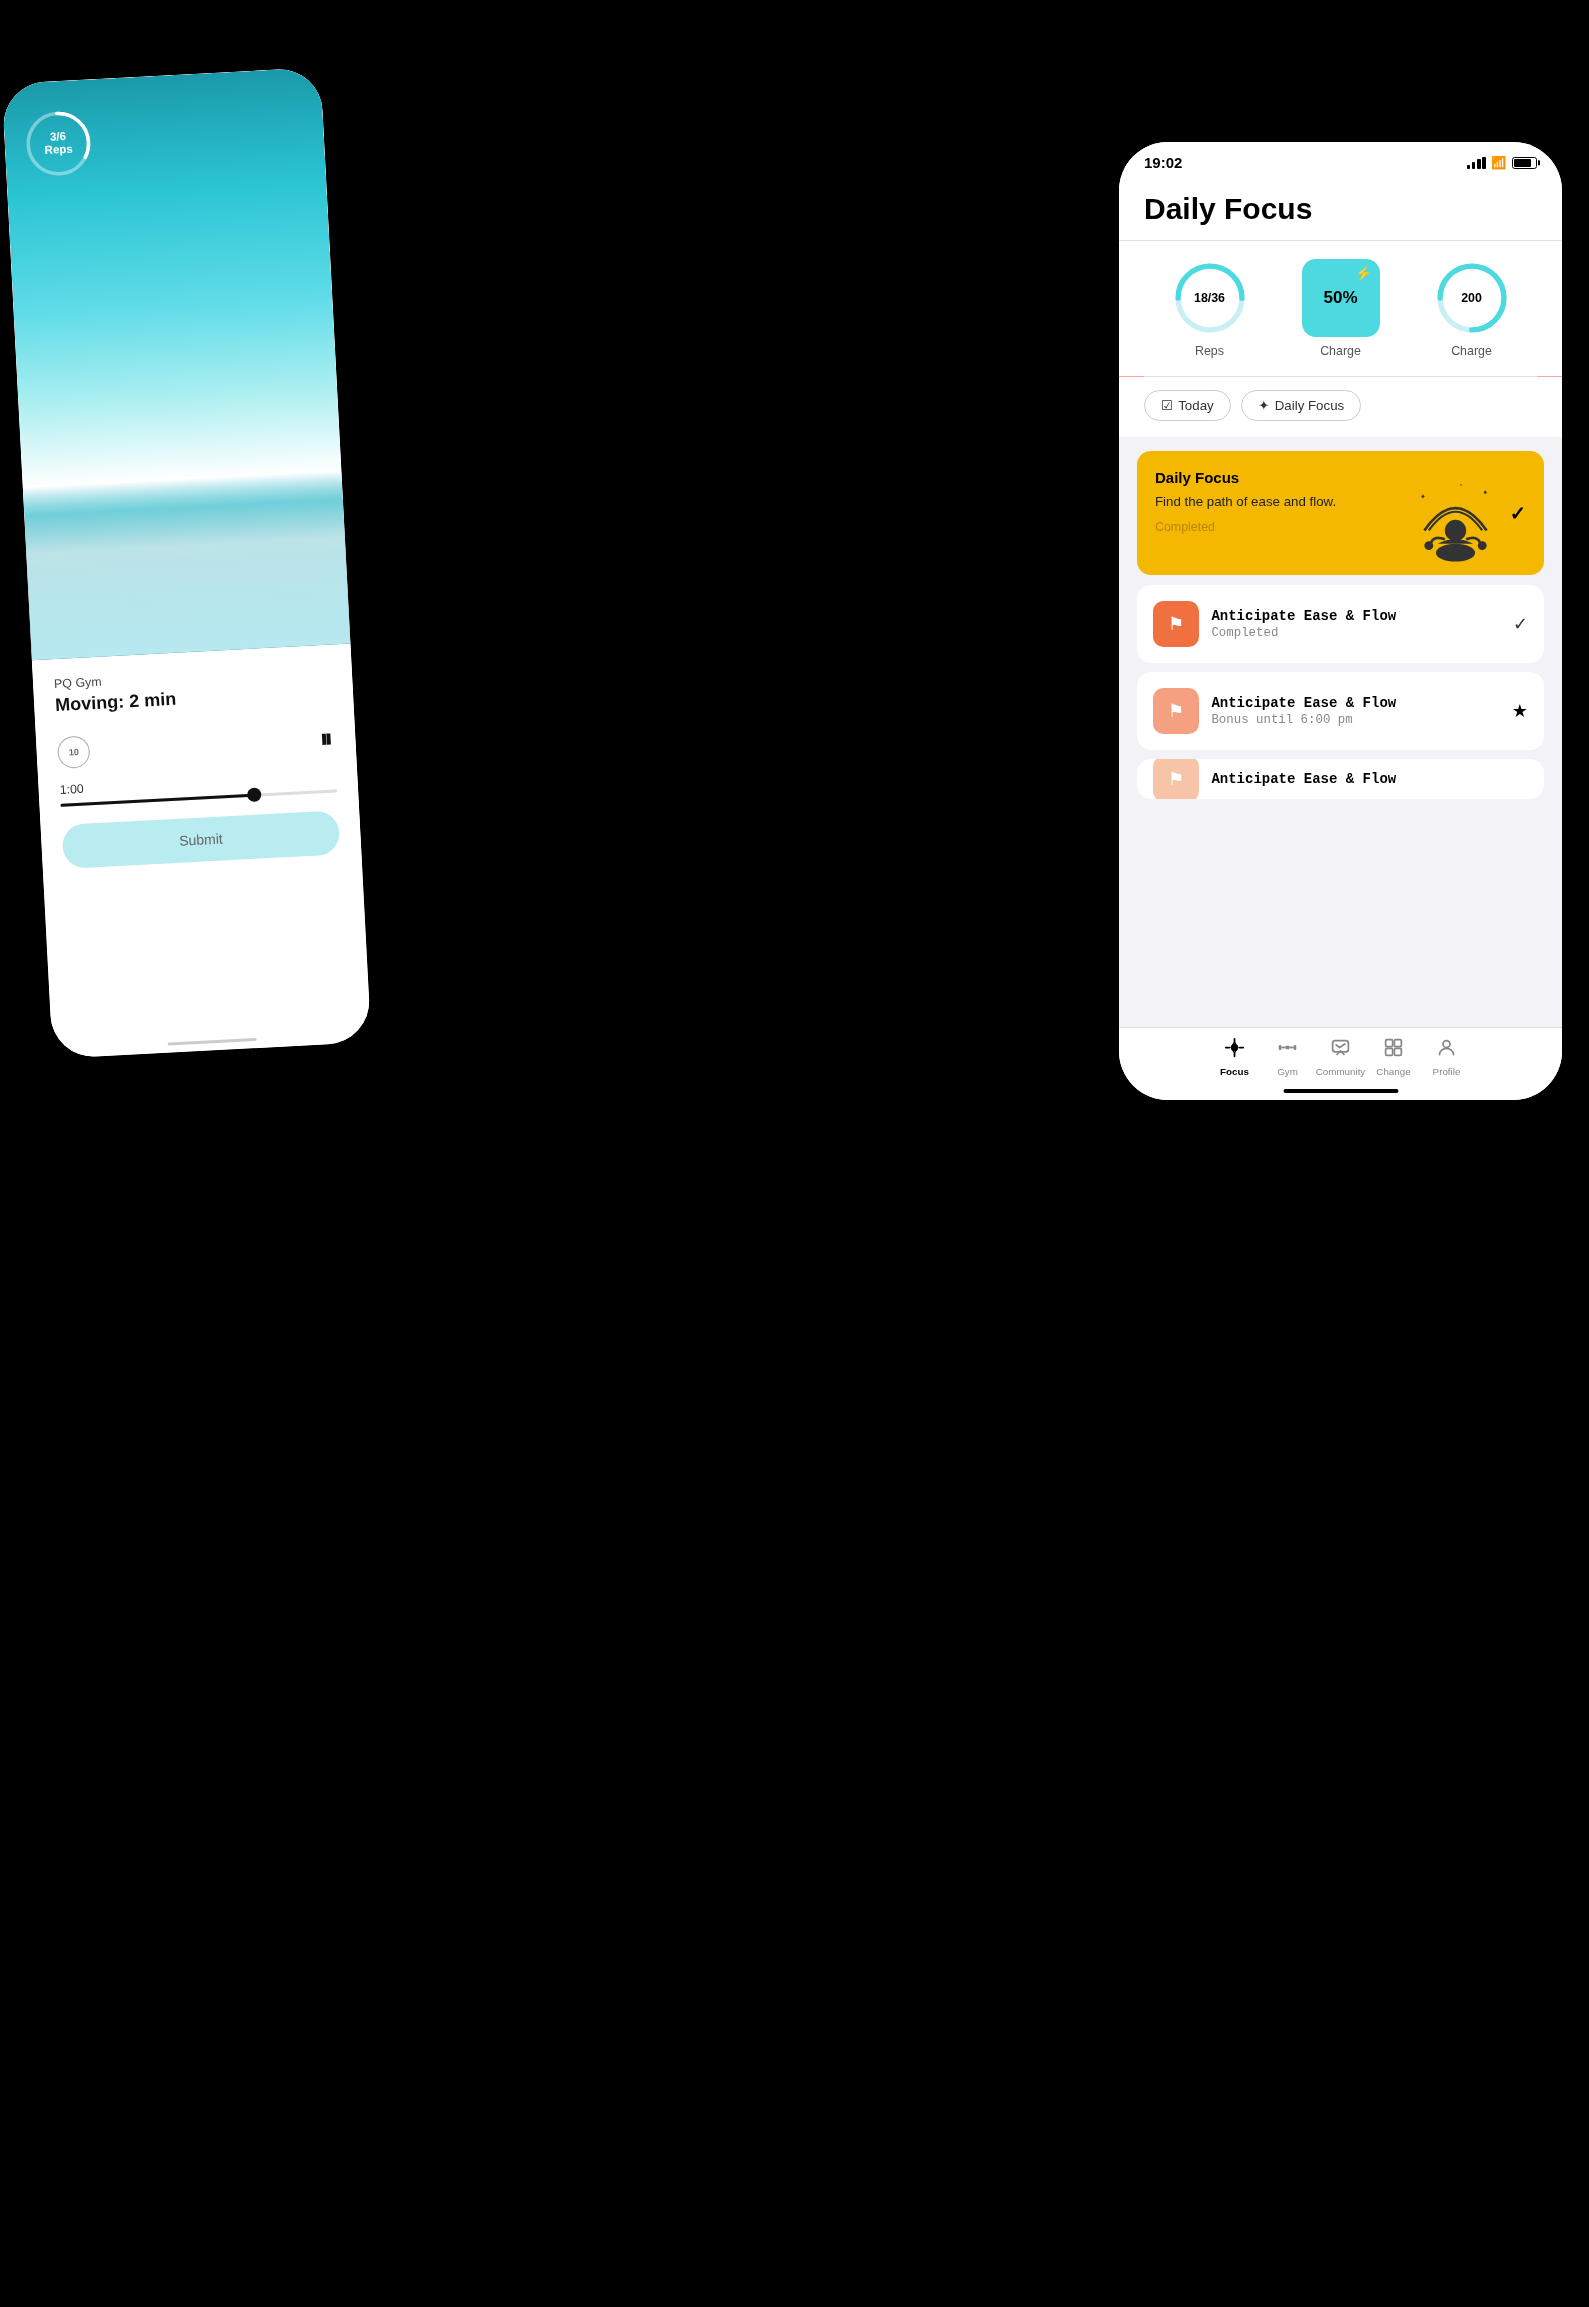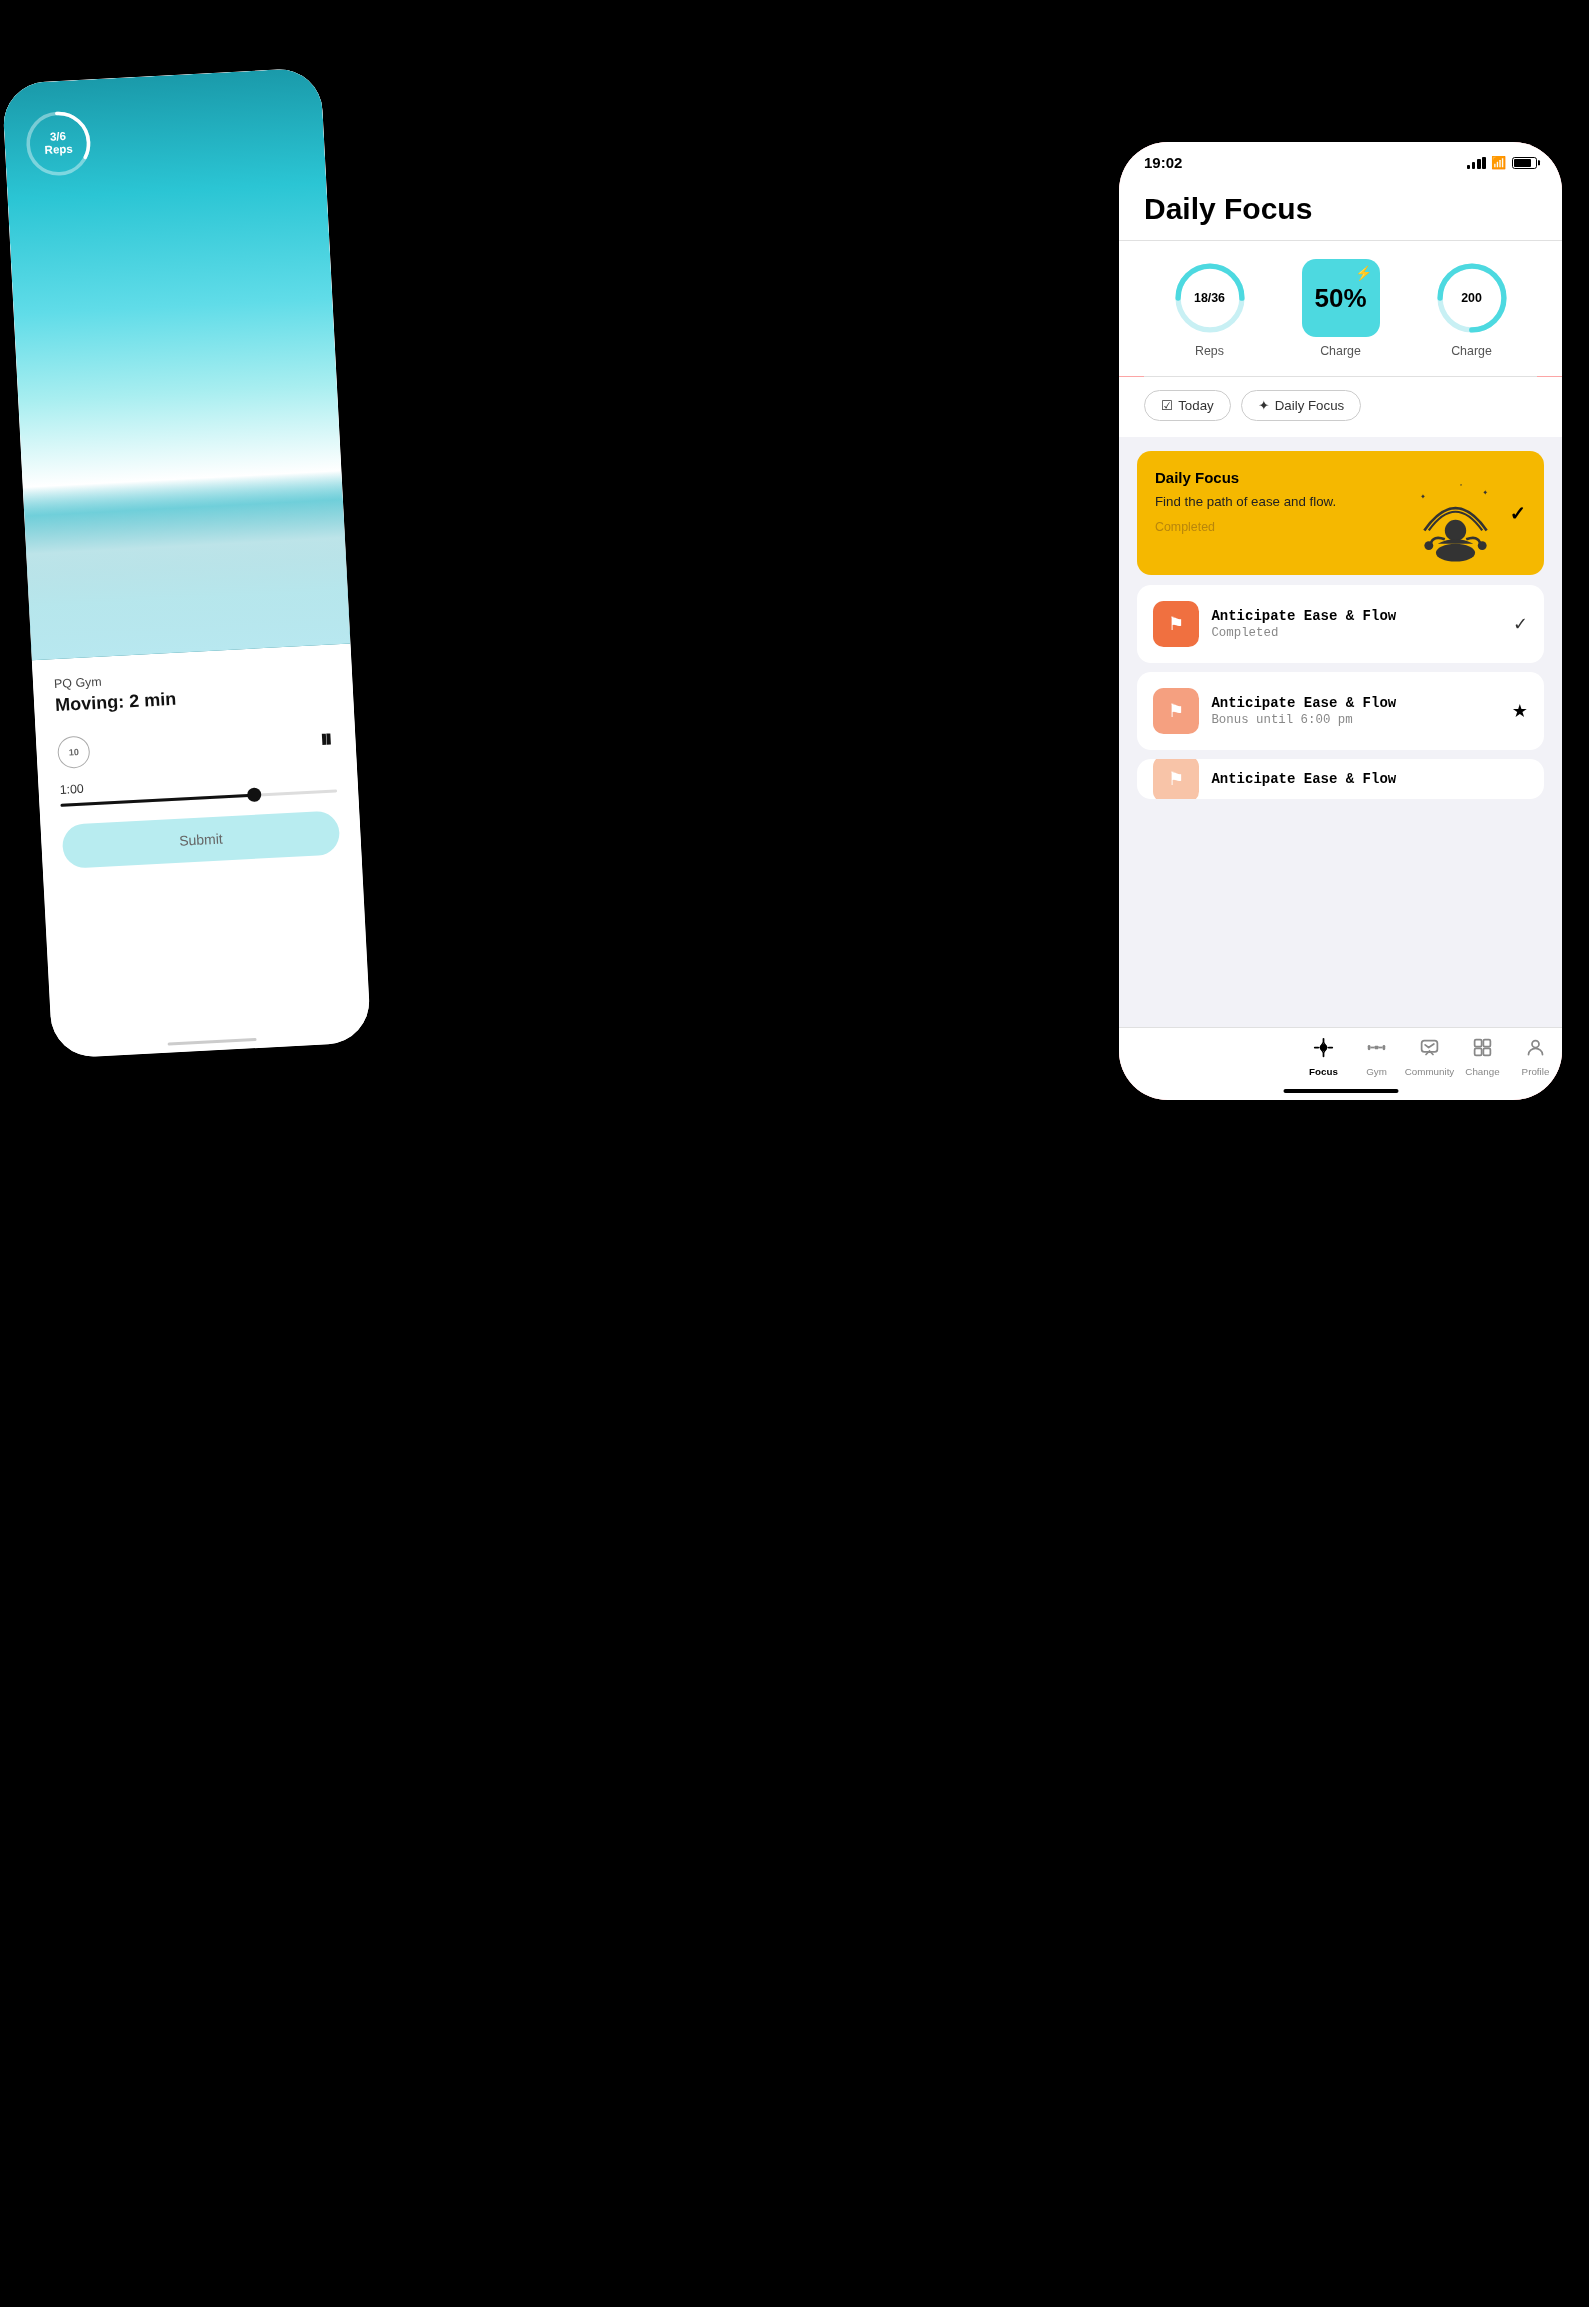--- a/index.html
+++ b/index.html
@@ -342,21 +342,21 @@
       background: #4dd9e0;
       border-radius: 14px;
       display: flex;
       flex-direction: column;
       align-items: center;
       justify-content: center;
       position: relative;
     }
 
     .charge-percent {
-      font-size: 26px;
+      font-size: 17px;
       font-weight: 700;
       color: #000;
     }
 
     .charge-bolt {
       position: absolute;
       top: 5.3px;
       right: 7px;
       font-size: 14px;
       color: #000;
@@ -511,21 +511,21 @@
     .task-star {
       font-size: 18px;
       color: #000;
     }
 
     
     .bottom-nav {
       background: #fff;
       padding: 9px 0 23px;
       display: flex;
-      justify-content: flex-end;
+      justify-content: center;
       align-items: center;
       border-top: 0.9px solid #e0e0e0;
     }
 
     .nav-item {
       display: flex;
       flex-direction: column;
       align-items: center;
       gap: 3.5px;
       cursor: pointer;

